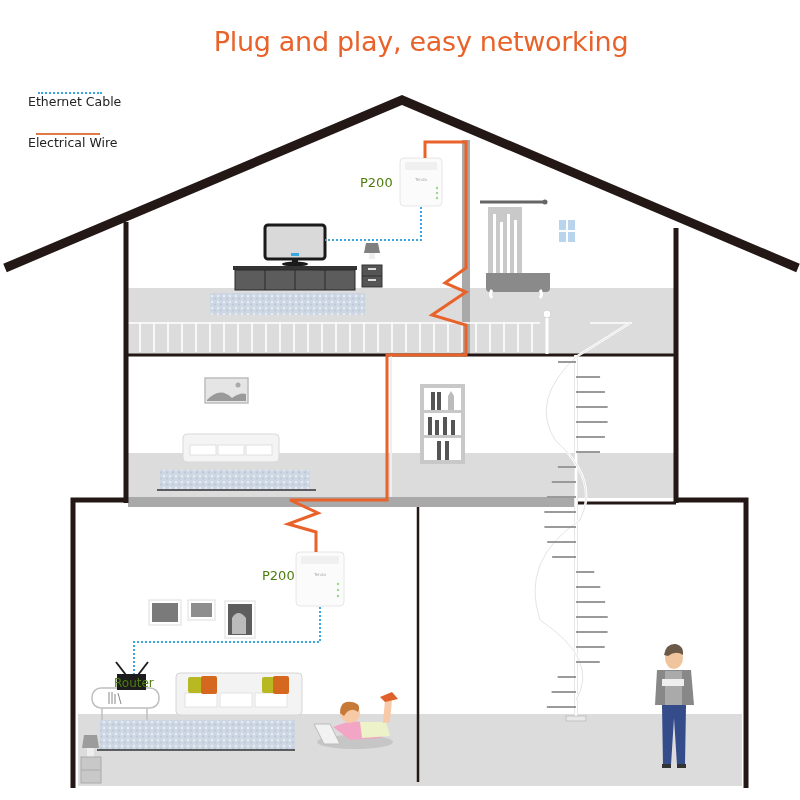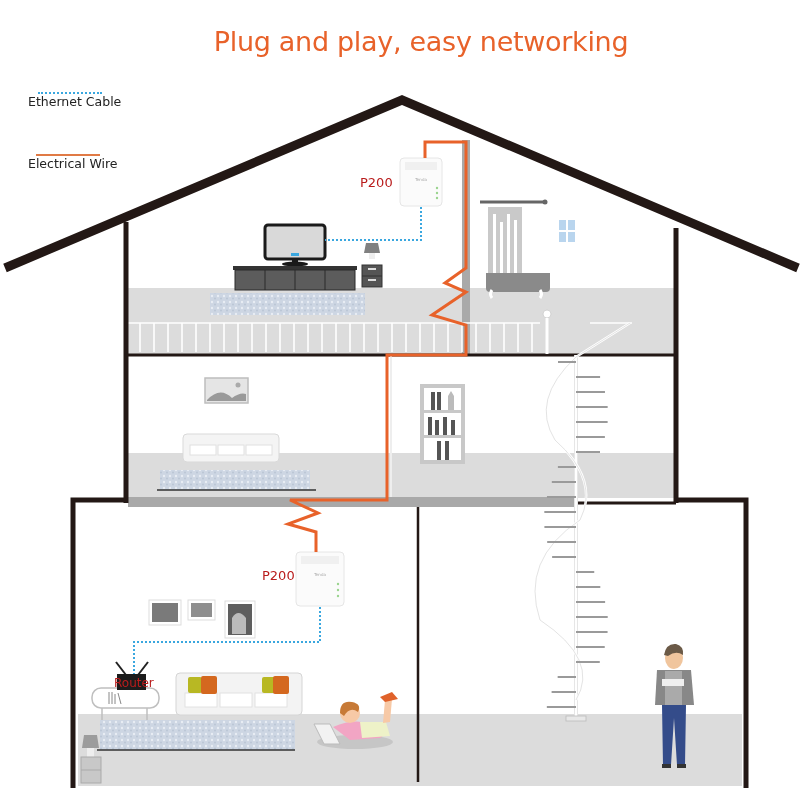--- a/index.html
+++ b/index.html
@@ -6,33 +6,33 @@
   body { width: 800px; height: 800px; position: relative; overflow: hidden; font-family: "DejaVu Sans", sans-serif; }
   #title {
     position: absolute; left: 0; top: 26px; width: 800px; text-align: center;
     font-family: "DejaVu Sans", sans-serif; font-size: 27px; color: #e8622a; letter-spacing: -0.3px; margin-left: 21px;
   }
   .legend-row { position: absolute; left: 28px; height: 18px; display: flex; align-items: center; flex-direction: column; }
   .legend-swatch { width: 64px; height: 0; margin-right: 10px; }
   .legend-swatch.eth { border-top: 2px dotted #3aa7df; }
   .legend-swatch.elec { border-top: 2px solid #e07a45; }
   .legend-label { font-size: 12.5px; color: #222; font-family: "DejaVu Sans", sans-serif; }
-  .device-label { position: absolute; font-size: 13px; color: #b91c1c; font-family: "DejaVu Sans", sans-serif; }
+  .device-label { position: absolute; font-size: 13px; color: #4d7c0f; font-family: "DejaVu Sans", sans-serif; }
   svg#scene { position: absolute; left: 0; top: 0; }
 </style>
 </head>
 <body>
 
 <div id="title">Plug and play, easy networking</div>
 
 <div class="legend-row" style="top:92px;">
   <span class="legend-swatch eth"></span>
   <span class="legend-label">Ethernet Cable</span>
 </div>
-<div class="legend-row" style="top:133px;margin-top:21px;">
+<div class="legend-row" style="top:133px;">
   <span class="legend-swatch elec"></span>
   <span class="legend-label">Electrical Wire</span>
 </div>
 
 <svg id="scene" width="800" height="800" viewBox="0 0 800 800">
   <defs>
     <pattern id="rugpat" width="6" height="6" patternUnits="userSpaceOnUse">
       <rect width="6" height="6" fill="#cdd6e3"></rect>
       <circle cx="2" cy="2" r="1.2" fill="#e8edf4"></circle>
       <circle cx="5" cy="4.5" r="0.9" fill="#b9c4d4"></circle>

